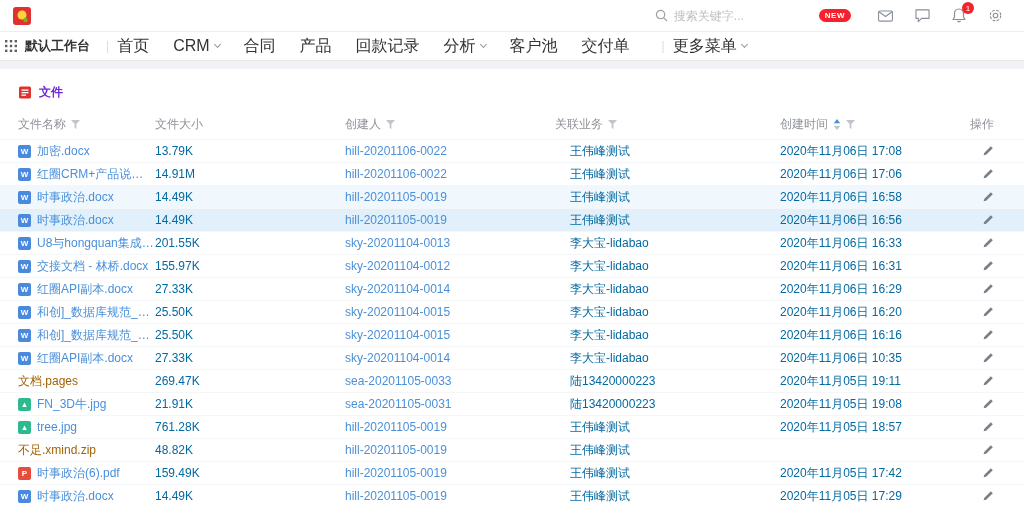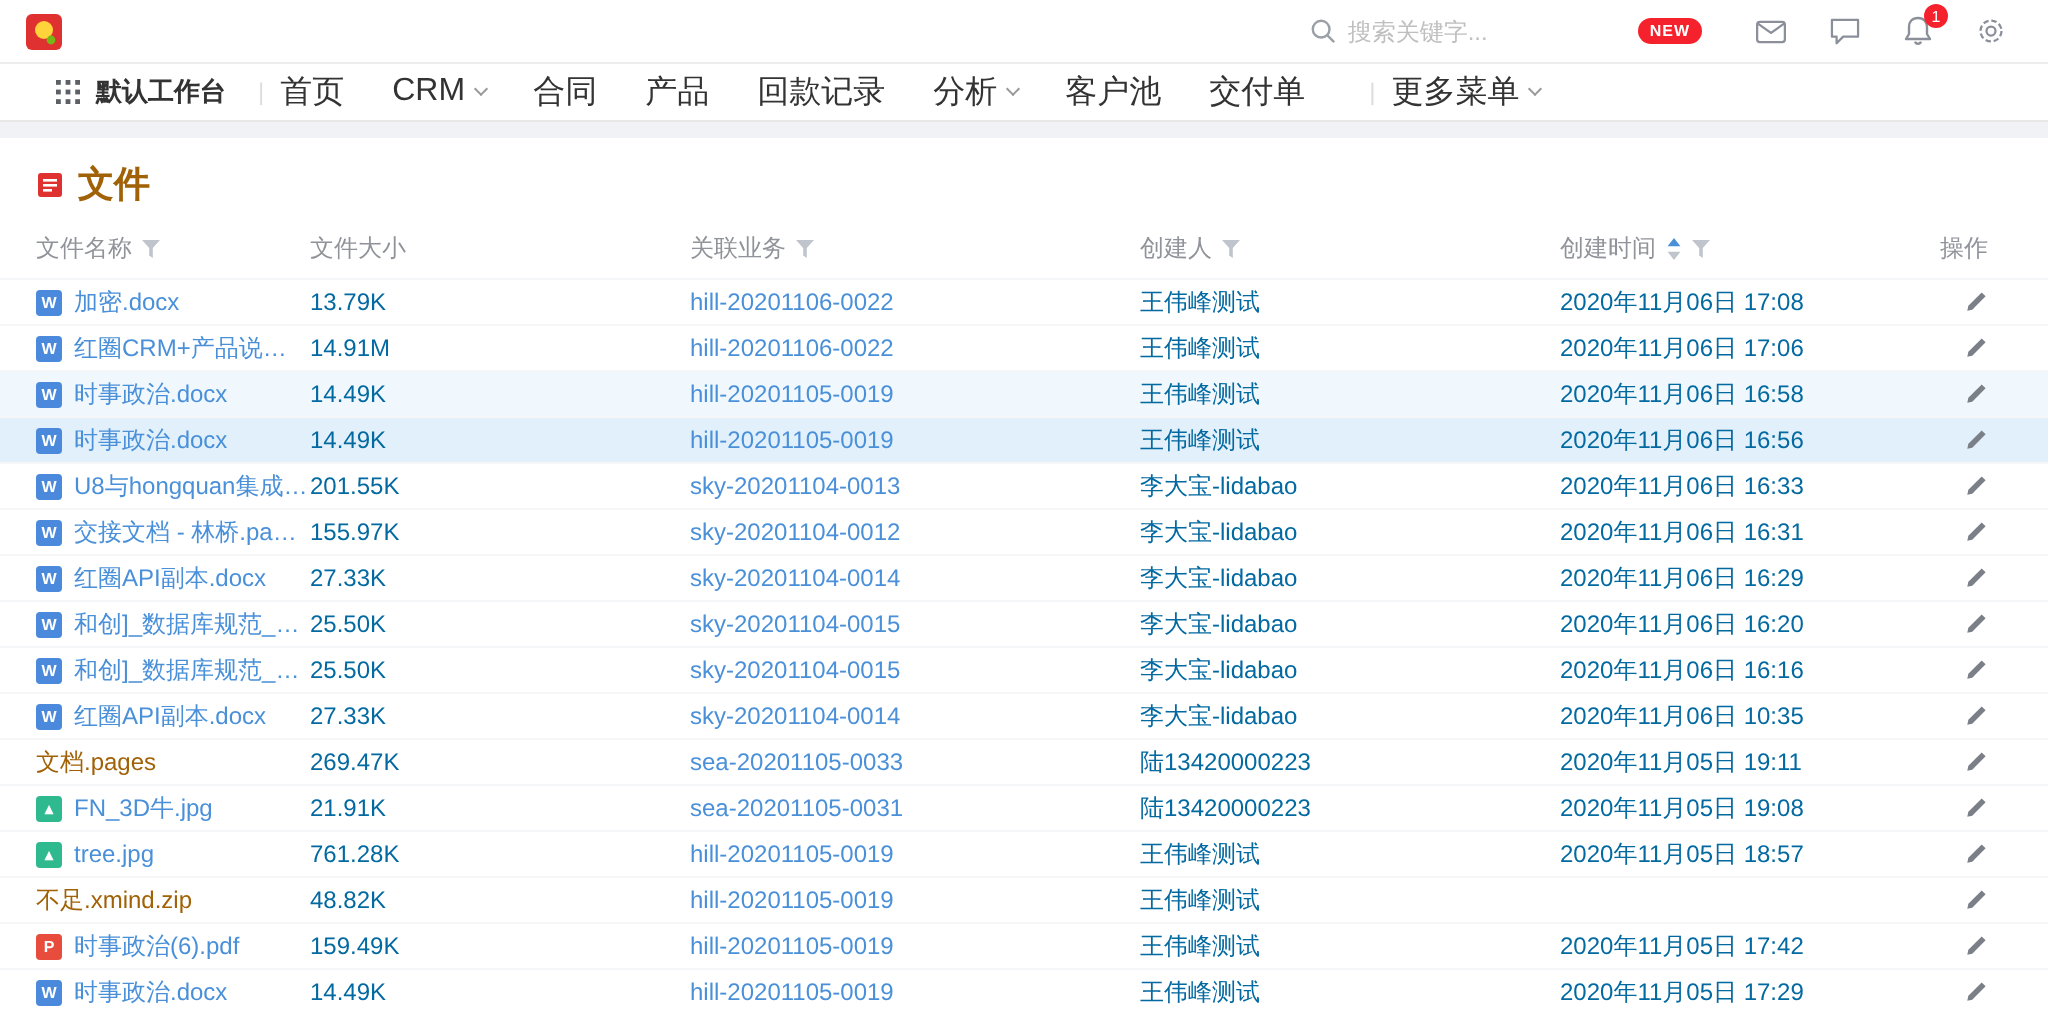--- a/index.html
+++ b/index.html
@@ -17,37 +17,37 @@
   .searchbox input::placeholder { color:#bfbfbf; }
   .new-badge { background:#f5222d; color:#fff; font-size:8px; font-weight:bold;
                padding:2px 6px; border-radius:8px; margin-right:16px; letter-spacing:.5px; }
   .top-icon { position:relative; margin:0 11px; cursor:pointer; display:flex; align-items:center; }
   .badge-dot { position:absolute; top:-6px; right:-8px; background:#f5222d; color:#fff;
                font-size:8px; min-width:12px; height:12px; border-radius:7px;
                display:flex; align-items:center; justify-content:center; padding:0 2px; }
 
   
   .navbar { height:29px; background:#fff; border-bottom:1px solid #e8e8e8;
-            display:flex; align-items:center; padding:0 26px; }
+            display:flex; align-items:center; padding:0 3px; }
   .grid-icon { margin:0 8px 0 2px; display:flex; }
   .workspace { font-size:13px; font-weight:bold; color:#333; margin-right:8px; }
   .nav-divider { color:#ddd; margin:0 8px; font-size:12px; }
   .nav-menu { display:flex; align-items:center; }
   .nav-item { margin-right:24px; color:#333; font-size:16px; cursor:pointer;
               display:flex; align-items:center; white-space:nowrap; }
   .caret { width:5px; height:5px; border-right:1px solid #999; border-bottom:1px solid #999;
            transform:rotate(45deg); display:inline-block; margin-left:5px; margin-top:-3px; }
   .more-menu { display:flex; align-items:center; cursor:pointer; }
 
   .spacer { height:8px; background:#f0f2f5; }
 
   
   .content { background:#fff; min-height:470px; }
   .title-row { display:flex; align-items:center; padding:12px 18px 6px 18px; height:40px; }
-  .page-title { font-size:18px; font-weight:bold; color:#a16207; margin-left:7px; }
+  .page-title { font-size:12px; font-weight:bold; color:#6d28d9; margin-left:7px; }
 
   
   .thead { display:flex; align-items:center; height:30px; padding:0 18px; color:#909399; }
   .th { display:flex; align-items:center; }
   .th .f-icon { margin-left:5px; cursor:pointer; display:flex; }
   .sort-icon { margin-left:5px; cursor:pointer; display:flex; }
   .c-name    { width:137px; }
   .c-size    { width:190px; }
   .c-biz     { width:225px; }
   .c-creator { width:210px; }
@@ -195,30 +195,30 @@
       <span>文件名称</span>
       <span class="f-icon">
         <svg width="9" height="9" viewBox="0 0 10 10">
             <path d="M0 0h10L6 4.5V10L4 8.6V4.5z" fill="#c0c4cc"></path>
           </svg>
       </span>
     </div>
     <div class="th c-size">
       <span>文件大小</span>
     </div>
-    <div class="th c-biz">
-      <span>关联业务</span>
+    <div class="th c-creator">
+      <span>创建人</span>
       <span class="f-icon">
         <svg width="9" height="9" viewBox="0 0 10 10">
             <path d="M0 0h10L6 4.5V10L4 8.6V4.5z" fill="#c0c4cc"></path>
           </svg>
       </span>
     </div>
-    <div class="th c-creator">
-      <span>创建人</span>
+    <div class="th c-biz">
+      <span>关联业务</span>
       <span class="f-icon">
         <svg width="9" height="9" viewBox="0 0 10 10">
             <path d="M0 0h10L6 4.5V10L4 8.6V4.5z" fill="#c0c4cc"></path>
           </svg>
       </span>
     </div>
     <div class="th c-time">
       <span>创建时间</span>
       <span class="sort-icon">
         <svg width="8" height="11" viewBox="0 0 8 12">
@@ -329,21 +329,21 @@
           <span class="edit-btn">
             <svg width="12" height="12" viewBox="0 0 16 16">
               <path d="M11.8 1.6l2.6 2.6-8.9 8.9-3.3 0.7 0.7-3.3z" fill="#7a7f88"></path>
             </svg>
           </span>
         </div>
       </div>
       <div class="trow">
         <div class="td c-name">
           <span class="ficon docx">W</span>
-          <a class="link">交接文档 - 林桥.pages</a>
+          <a class="link">交接文档 - 林桥.docx</a>
         </div>
         <div class="td c-size">155.97K</div>
         <div class="td c-biz">
           <a class="link">sky-20201104-0012</a>
         </div>
         <div class="td c-creator">李大宝-lidabao</div>
         <div class="td c-time">2020年11月06日 16:31</div>
         <div class="td c-act">
           <span class="edit-btn">
             <svg width="12" height="12" viewBox="0 0 16 16">

